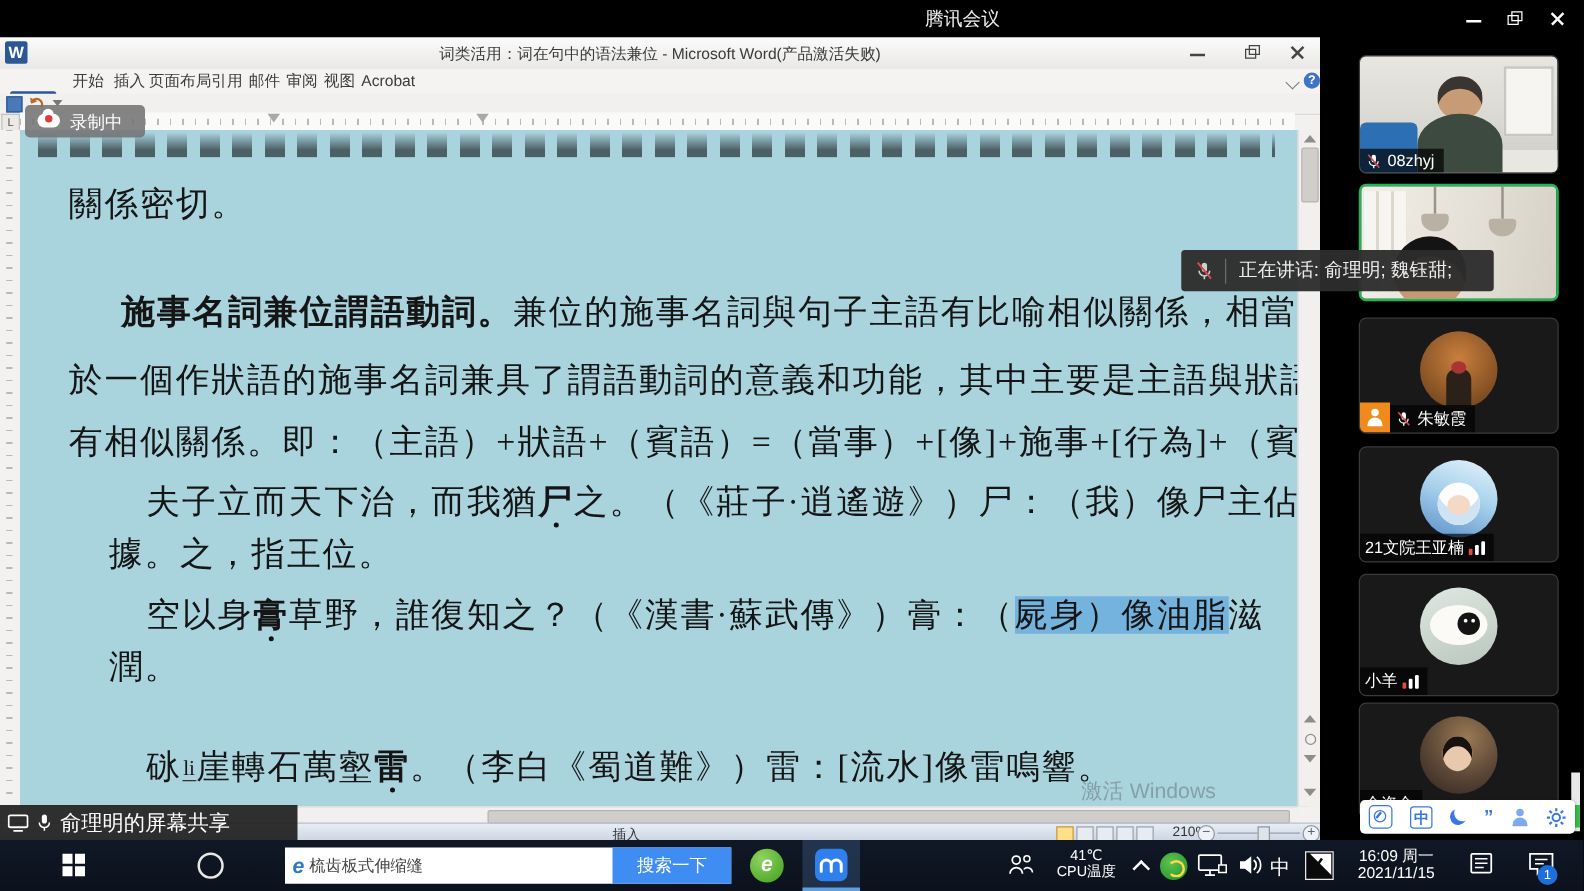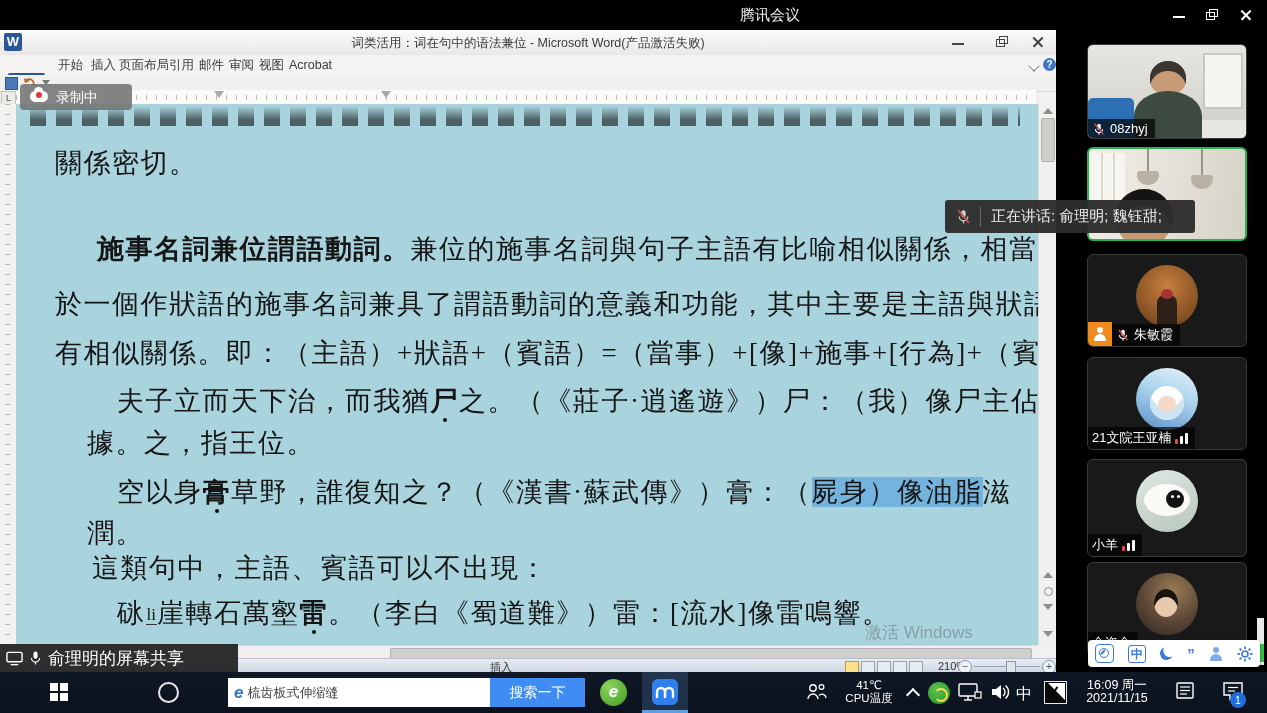--- a/index.html
+++ b/index.html
@@ -65,21 +65,21 @@
   .hthumb{position:absolute;left:374px;top:2px;width:640px;height:9px;background:#cfcecb;border:1px solid #b5b3b0;border-radius:2px;}
   .statusbar{position:absolute;left:0;top:628px;width:100%;height:14px;
      background:linear-gradient(#e8edf5,#ccd5e2);border-top:1px solid #b8c0cd;font-size:11px;color:#333;}
   .viewic{position:absolute;top:1.5px;width:12px;height:11px;border:1px solid #9aa2af;background:#e7ebf2;}
   .viewic.on{background:#ffe08a;border-color:#c29a3f;}
   .zoomline{position:absolute;top:7px;height:1px;background:#96a0ad;}
   .zoombtn{position:absolute;top:1px;width:12px;height:12px;border:1px solid #8d97a5;border-radius:50%;background:#eef1f6;
      text-align:center;line-height:11px;font-size:11px;color:#55606e;}
   .zoomthumb{position:absolute;top:2px;width:8px;height:11px;background:#dfe3ea;border:1px solid #8d97a5;}
   
-  .recbadge{position:absolute;left:20px;top:84px;width:112px;height:26px;background:rgba(115,115,115,.88);
+  .recbadge{position:absolute;left:20px;top:84px;width:96px;height:26px;background:rgba(115,115,115,.88);
      border-radius:4px;z-index:40;color:#fff;font-size:14px;}
   .cloud{position:absolute;left:10px;top:7px;width:18px;height:11px;background:#fff;border-radius:8px;}
   .cloud::before{content:"";position:absolute;left:4px;top:-4px;width:9px;height:9px;background:#fff;border-radius:50%;}
   .cloud::after{content:"";position:absolute;left:6px;top:1px;width:6px;height:6px;background:#e03a3a;border-radius:50%;}
   .sharebadge{position:absolute;left:0;top:644px;width:238px;height:28px;background:rgba(30,30,30,.92);
      z-index:45;color:#fff;font-size:17px;display:flex;align-items:center;gap:6px;padding-left:6px;box-sizing:border-box;}
   .tooltip{position:absolute;left:945px;top:200px;width:250px;height:33px;background:rgba(45,45,45,.96);
      border-radius:3px;z-index:50;display:flex;align-items:center;color:#ededed;font-size:15px;}
   .tooltip .sep{width:1px;height:20px;background:#6a6a6a;margin:0 10px 0 8px;}
   
@@ -207,22 +207,20 @@
 
       <div class="docline" style="left:71px;top:324px;">
         <span>據。之，指王位。</span></div>
 
       <div class="docline" style="left:101px;top:373px;">
         <span>空以身</span><span class="em">膏</span><span>草野，誰復知之？（《漢書·蘇武傳》）膏：（</span><span class="hl">屍身）像油脂</span><span>滋</span></div>
 
       <div class="docline" style="left:71px;top:414px;">
         <span>潤。</span></div>
 
-      <div class="docline" style="left:76px;top:449px;">
-        <span>這類句中，主語、賓語可以不出現：</span></div>
 
       <div class="docline" style="left:101px;top:494px;">
         <span>砯</span><span class="pinyin">li</span><span>崖轉石萬壑</span><span class="em">雷</span><span>。（李白《蜀道難》）雷：[流水]像雷鳴響。</span></div>
 
 
       <div class="abs watermark" style="left:849px;top:517px;font-size:17px;">激活 Windows</div>
       <div class="abs watermark" style="left:849px;top:539px;font-size:11.5px;">转到“设置”以激活 Windows。</div>
     </div>
 
     <div class="vscroll">

